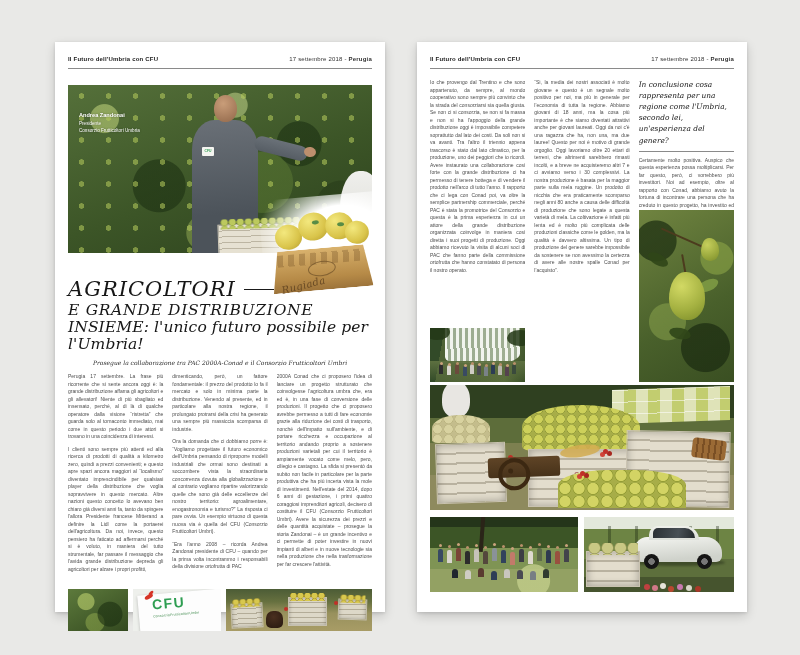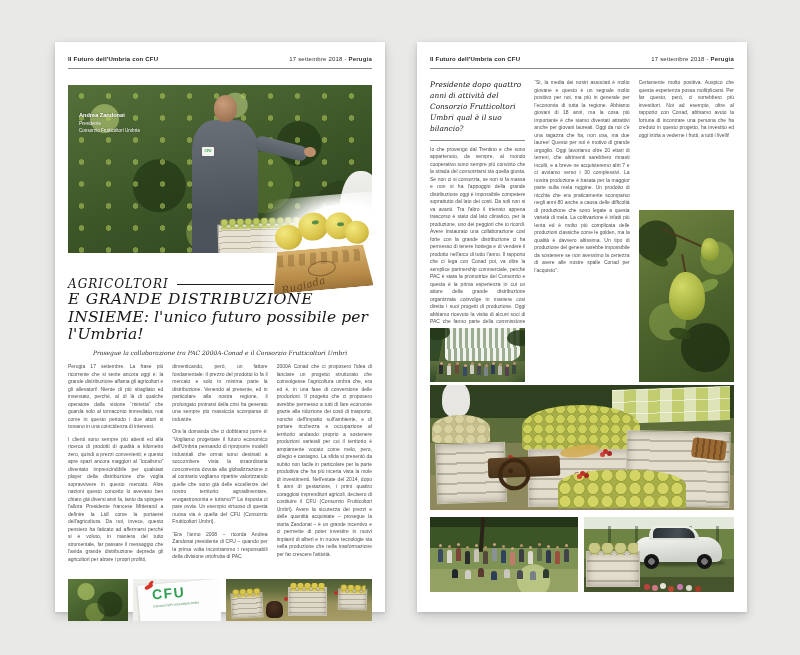--- a/index.html
+++ b/index.html
@@ -84,21 +84,21 @@
     background:linear-gradient(180deg,#d9b26d,#b68a47 70%,#9c733a);}
   .rg-tray::after{content:"";position:absolute;left:6%;right:6%;top:4px;height:12px;
     background:repeating-linear-gradient(90deg, rgba(120,85,40,.35) 0 6px, transparent 6px 11px);}
   .rg-oval{position:absolute;left:36px;bottom:14px;width:26px;height:13px;border:1px solid rgba(110,80,40,.7);
     border-radius:50%;transform:rotate(-4deg);}
   .rg-script{position:absolute;left:8px;bottom:1px;font-family:"DejaVu Serif",serif;font-style:italic;
     font-size:10px;color:#6a4b24;transform:rotate(-9deg);letter-spacing:.4px;}
 
   
   .headline{margin-top:4px;font-family:"DejaVu Serif",serif;font-style:italic;color:#161616;line-height:1.12;}
-  .h-line1{display:flex;align-items:center;gap:8px;font-size:12px;letter-spacing:1px;margin-top:25px;}
+  .h-line1{display:flex;align-items:center;gap:8px;font-size:21px;letter-spacing:1px;margin-top:25px;}
   .h-rule{flex:1;height:1px;background:#1a1a1a;margin-right:98px;}
   .h-line2{font-size:15.5px;letter-spacing:.7px;}
   .h-line3{font-size:15.5px;letter-spacing:.1px;}
   .subtitle{text-align:center;font-family:"DejaVu Serif",serif;font-style:italic;
     font-size:6px;color:#2c2c2c;margin-top:6px;}
 
   
   .body-cols{display:flex;gap:9px;margin-top:7px;height:212px;overflow:hidden;}
   .bcol{flex:1;font-size:5px;line-height:1.5;color:#4d4d4d;text-align:justify;}
   .bcol p{margin:0 0 5px;}
@@ -342,37 +342,37 @@
   <div class="page-inner">
 
     <div class="masthead">
       <span class="brand">Il Futuro dell'Umbria con CFU</span>
       <span class="date"><span>17 settembre 2018 - </span><b>Perugia</b></span>
     </div>
 
     <div class="rcols">
 
       <div class="rcol">
-        <div class="question">Presidente dopo quattro anni di attività del Consorzio Frutticoltori Umbri qual è il suo bilancio?</div>
         <div class="answer">Io che provengo dal Trentino e che sono appartenuto, da sempre, al mondo cooperativo sono sempre più convinto che la strada del consorziarsi sia quella giusta. Se non ci si consorzia, se non si fa massa e non si ha l'appoggio della grande distribuzione oggi è impossibile competere soprattutto dal lato dei costi. Da soli non si va avanti. Tra l'altro il triennio appena trascorso è stato dal lato climatico, per la produzione, uno dei peggiori che io ricordi. Avere instaurato una collaborazione così forte con la grande distribuzione ci ha permesso di tenere bottega e di vendere il prodotto nell'arco di tutto l'anno. Il rapporto che ci lega con Conad poi, va oltre la semplice partnership commerciale, perché PAC è stata la promotrice del Consorzio e questa è la prima esperienza in cui un attore della grande distribuzione organizzata coinvolge in maniera così diretta i suoi progetti di produzione. Oggi abbiamo ricevuto la visita di alcuni soci di PAC che fanno parte della commissione ortofrutta che hanno constatato di persona il nostro operato.</div>
         <div class="ph ph-waterfall">
           <div class="wf-falls"></div>
           <div class="wf-bush" style="left:-6px;top:-4px;"></div>
           <div class="wf-bush" style="right:-8px;top:2px;"></div>
           <div class="wf-ground"></div>
           <div class="wf-bodies"></div>
           <div class="wf-heads"></div>
         </div>
       </div>
 
       <div class="rcol">
         <div class="answer">“Sì, la media dei nostri associati è molto giovane e questo è un segnale molto positivo per noi, ma più in generale per l'economia di tutta la regione. Abbiamo giovani di 18 anni, ma la cosa più importante è che siamo diventati attrattivi anche per giovani laureati. Oggi da noi c'è una ragazza che ha, non una, ma due lauree! Questo per noi è motivo di grande orgoglio. Oggi lavoriamo oltre 20 ettari di terreni, che altrimenti sarebbero rimasti incolti, e a breve ne acquisteremo altri 7 e ci avviamo verso i 30 complessivi. La nostra produzione è basata per la maggior parte sulla mela ruggine. Un prodotto di nicchia che era praticamente scomparso negli anni 80 anche a causa delle difficoltà di produzione che sono legate a questa varietà di mela. La coltivazione è infatti più lenta ed è molto più complicata delle produzioni classiche come le golden, ma la qualità è davvero altissima. Un tipo di produzione del genere sarebbe impossibile da sostenere se non avessimo la certezza di avere alle nostre spalle Conad per l'acquisto”.</div>
       </div>
 
       <div class="rcol">
+        <div class="question">In conclusione cosa rappresenta per una regione come l'Umbria, secondo lei, un'esperienza del genere?</div>
         <div class="answer">Certamente molto positiva. Auspico che questa esperienza possa moltiplicarsi. Per far questo, però, ci vorrebbero più investitori. Noi ad esempio, oltre al rapporto con Conad, abbiamo avuto la fortuna di incontrare una persona che ha creduto in questo progetto, ha investito ed oggi inizia a vederne i frutti, a tutti i livelli!</div>
         <div class="ph ph-pear">
           <div class="branch br1"></div>
           <div class="branch br2"></div>
           <div class="pleaf" style="left:8px;top:44px;transform:rotate(30deg);"></div>
           <div class="pleaf" style="left:58px;top:70px;transform:rotate(-24deg);background:rgba(125,154,68,.9);"></div>
           <div class="pleaf" style="left:30px;top:118px;transform:rotate(12deg);"></div>
           <div class="pear-small"></div>
           <div class="pear-main"></div>
         </div>

